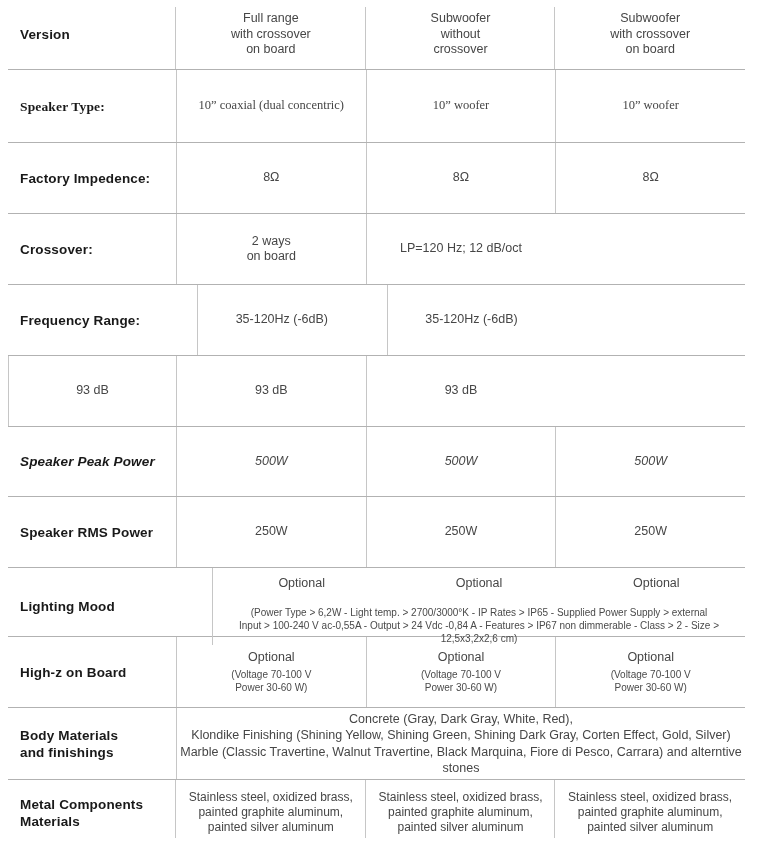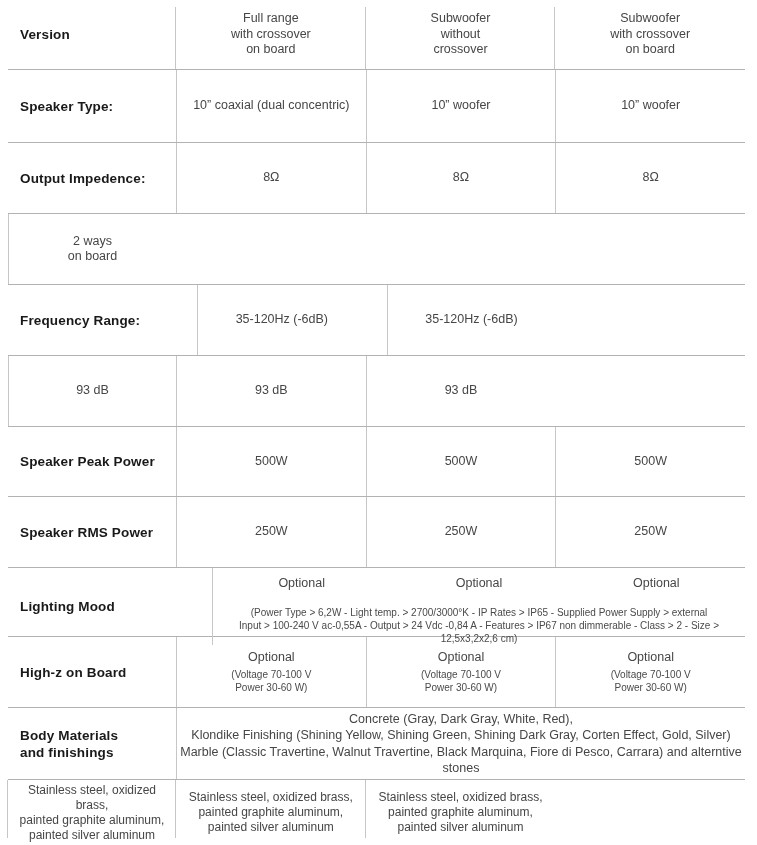--- a/index.html
+++ b/index.html
@@ -12,22 +12,22 @@
     margin-left:8px;
     width:737px;
   }
   .row{
     display:grid;
     grid-template-columns:168px 1fr 1fr 1fr;
     border-bottom:1px solid #b2b2b2;
     box-sizing:border-box;
   }
   .row.last{border-bottom:none;}
-  .r1{height:70px;} .r2{height:73px;} .r3{height:71px;} .r4{height:71px;}
-  .r5{height:71px;gap:21px;} .r6{height:71px;} .r7{height:70px;} .r8{height:71px;}
+  .r1{height:70px;} .r2{height:73px;font-family:Liberation Serif, serif;} .r3{height:71px;} .r4{height:71px;}
+  .r5{height:71px;gap:21px;} .r6{height:71px;} .r7{height:70px;font-style:italic;} .r8{height:71px;}
   .r9{height:69px;gap:36px;} .r10{height:71px;} .r11{height:72px;} .r12{height:65px;}
   .label{
     display:flex;align-items:center;
     padding-left:12px;
     font-size:13.5px;font-weight:600;color:#191919;
     letter-spacing:.15px;
     line-height:17px;
   }
   .cell,.span-area{
     display:flex;flex-direction:column;align-items:center;justify-content:center;
@@ -85,29 +85,31 @@
   </div>
 
   <div class="row r2">
     <div class="label">Speaker Type:</div>
     <div class="cell pre">10” coaxial (dual concentric)</div>
     <div class="cell pre">10” woofer</div>
     <div class="cell pre">10” woofer</div>
   </div>
 
   <div class="row r3">
-    <div class="label">Output Impedence:</div>
+    <div class="label">Factory Impedence:</div>
     <div class="cell pre">8Ω</div>
     <div class="cell pre">8Ω</div>
     <div class="cell pre">8Ω</div>
   </div>
 
   <div class="row r4">
+    <div class="label">Crossover:</div>
     <div class="cell pre">2 ways
 on board</div>
+    <div class="cell pre">LP=120 Hz; 12 dB/oct</div>
   </div>
 
   <div class="row r5">
     <div class="label">Frequency Range:</div>
     <div class="cell pre">35-120Hz (-6dB)</div>
     <div class="cell pre">35-120Hz (-6dB)</div>
   </div>
 
   <div class="row r6">
     <div class="cell pre">93 dB</div>
@@ -163,20 +165,22 @@
 
   <div class="row r11" style="grid-template-columns:168px 1fr;">
     <div class="label pre">Body Materials
 and finishings</div>
     <div class="span-area pre">Concrete (Gray, Dark Gray, White, Red),
 Klondike Finishing (Shining Yellow, Shining Green, Shining Dark Gray, Corten Effect, Gold, Silver)
 Marble (Classic Travertine, Walnut Travertine, Black Marquina, Fiore di Pesco, Carrara) and alterntive stones</div>
   </div>
 
   <div class="row r12 last">
+    <div class="label pre">Metal Components
+Materials</div>
     <div class="cell pre">Stainless steel, oxidized brass,
 painted graphite aluminum,
 painted silver aluminum</div>
     <div class="cell pre">Stainless steel, oxidized brass,
 painted graphite aluminum,
 painted silver aluminum</div>
     <div class="cell pre">Stainless steel, oxidized brass,
 painted graphite aluminum,
 painted silver aluminum</div>
   </div>

